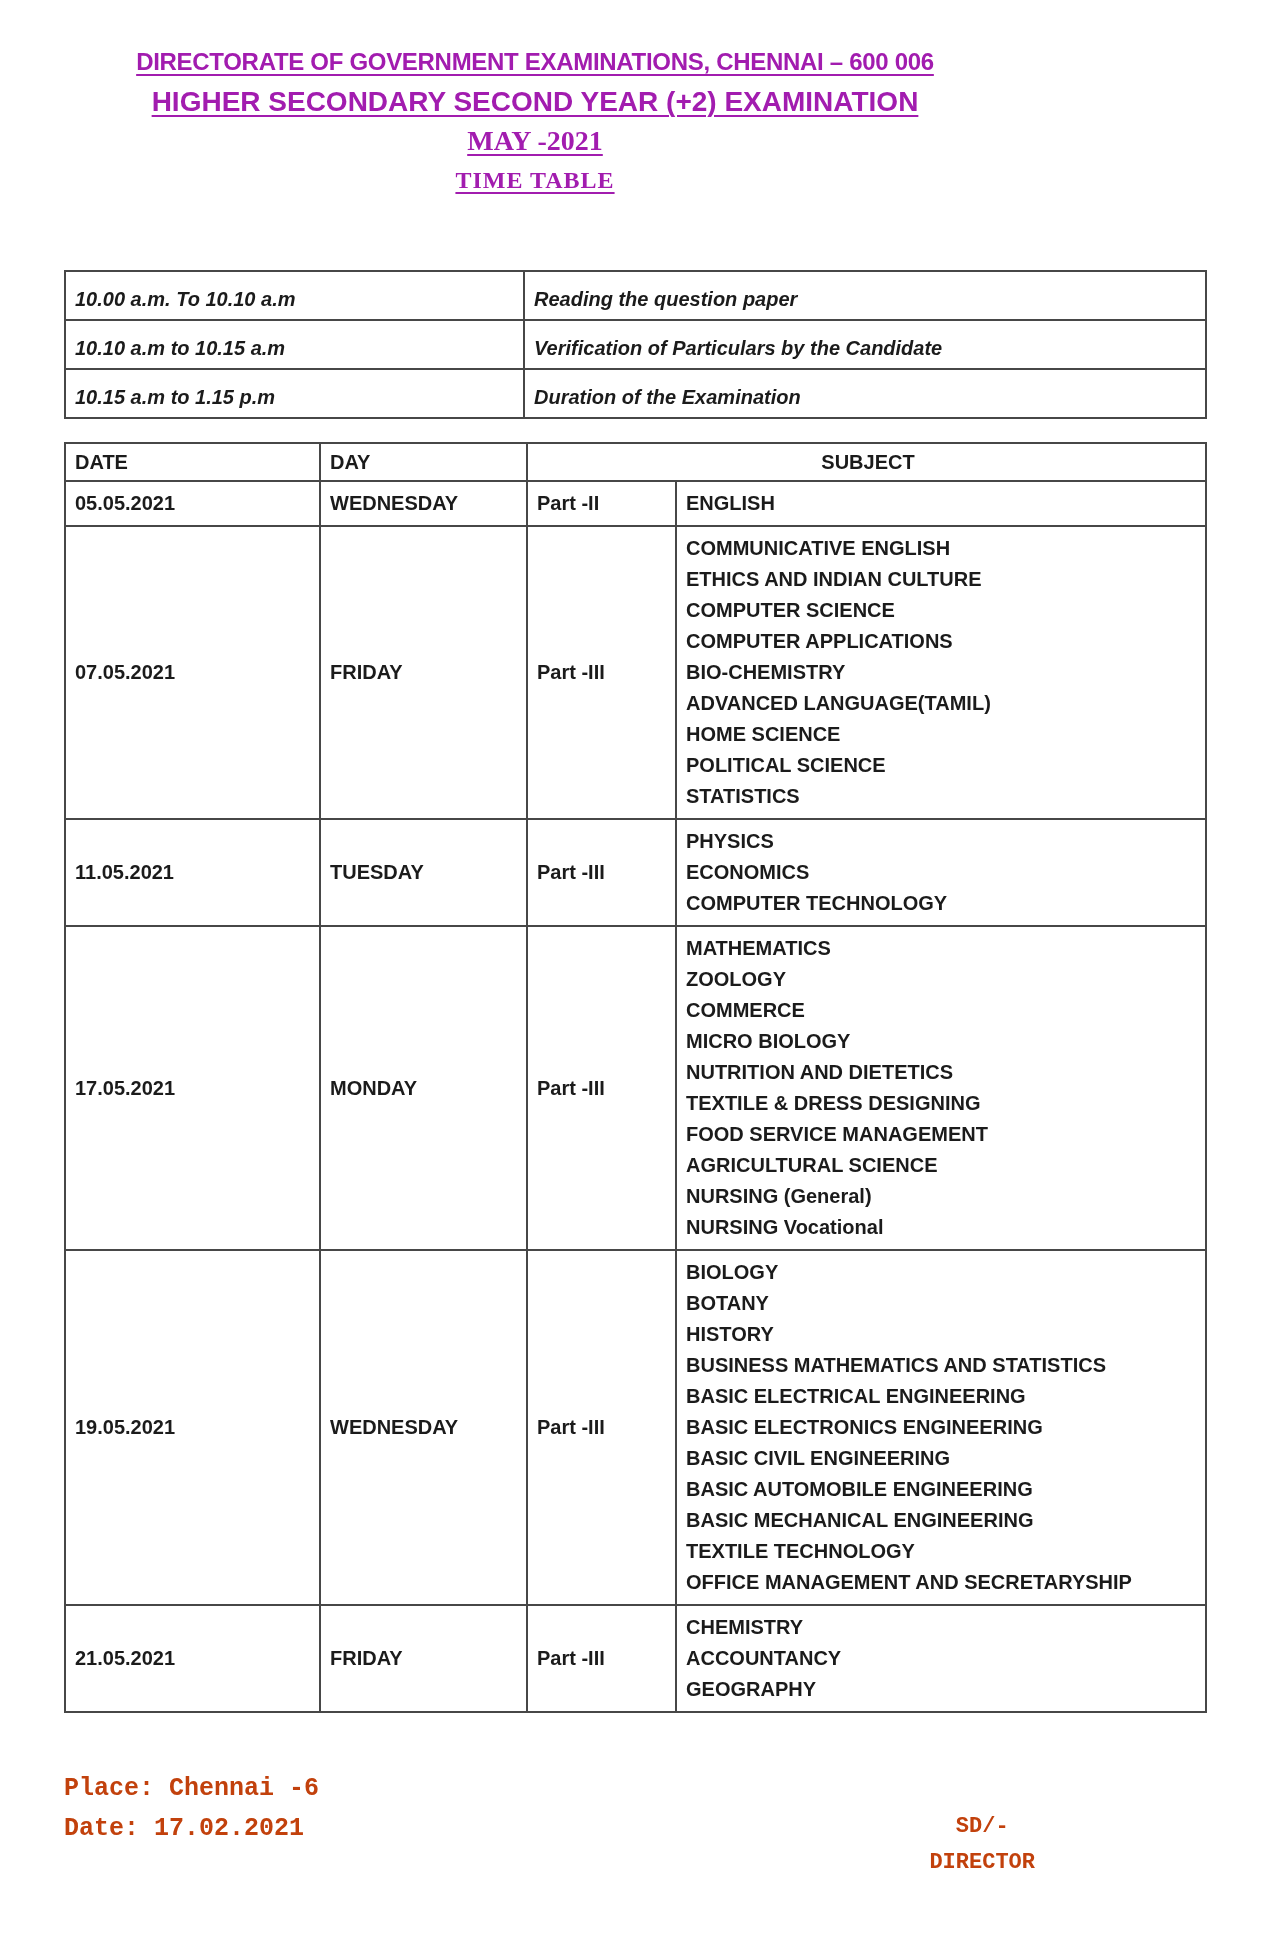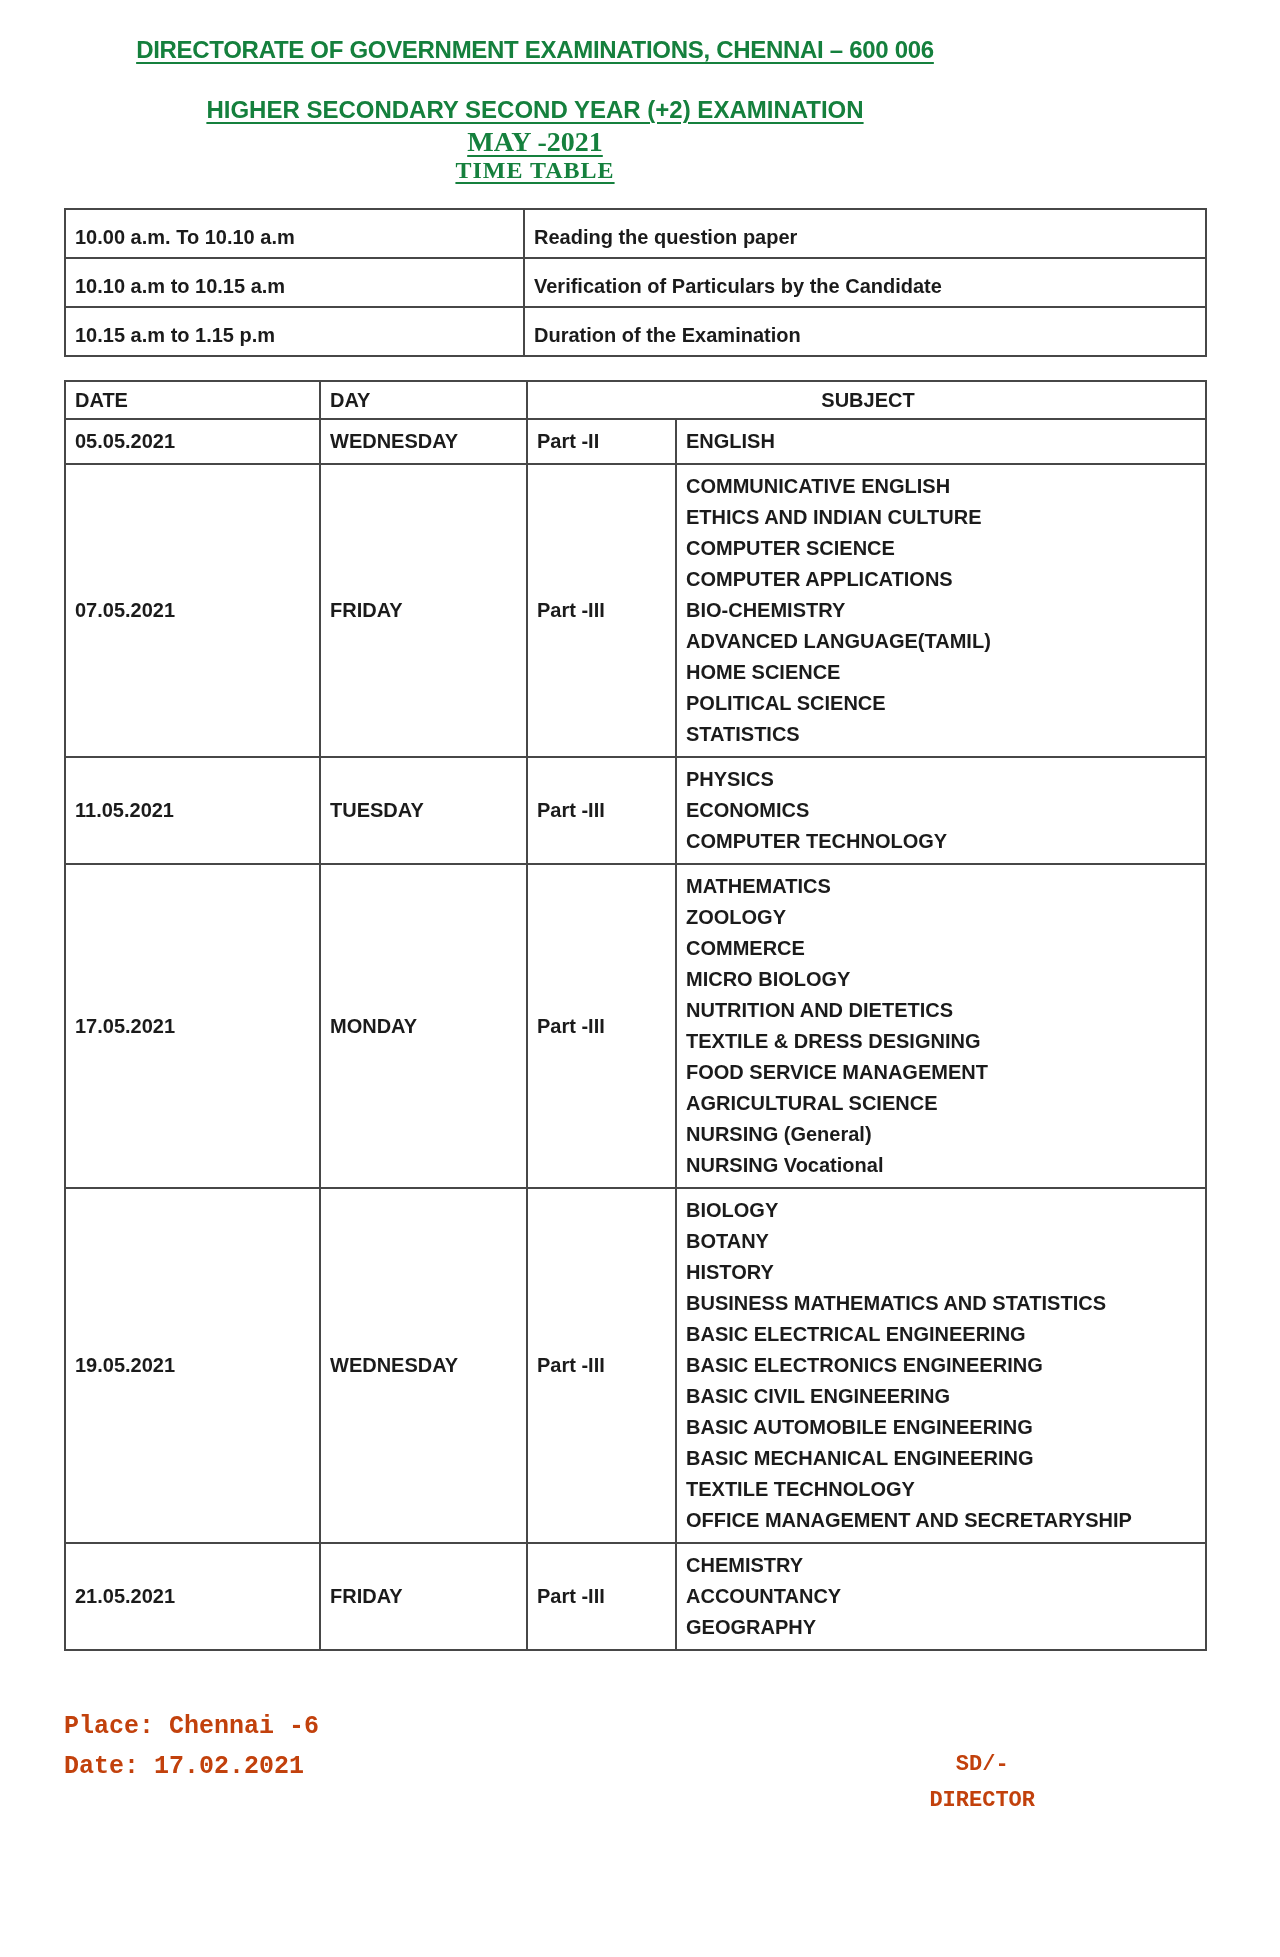--- a/index.html
+++ b/index.html
@@ -16,43 +16,44 @@
   .headings {
     width: 1070px;
     padding-top: 36px;
     text-align: center;
   }
   .headings div {
     font-weight: bold;
     text-decoration: underline;
     text-decoration-thickness: 2px;
     text-underline-offset: 4px;
-    color: #15803d;
+    color: #a21caf;
+    margin-top: 12px;
   }
   .h-line1 { font-size: 24px; line-height: 28px; letter-spacing: -0.3px; }
-  .h-line2 { font-size: 24px; line-height: 28px; margin-top: 32px; }
+  .h-line2 { font-size: 28px; line-height: 28px; margin-top: 32px; }
   .h-line3 { font-family: "Liberation Serif", serif; font-size: 28px; line-height: 26px; margin-top: 5px; }
   .h-line4 { font-family: "Liberation Serif", serif; font-size: 24px; line-height: 28px; margin-top: 1px; letter-spacing: 1px; }
   .h-line5 { font-size: 24px; line-height: 28px; margin-top: 7px; }
   
   table {
     border-collapse: collapse;
     margin-left: 64px;
     width: 1141px;
     table-layout: fixed;
   }
   td, th {
     border: 2px solid #474747;
     font-weight: bold;
     font-size: 20px;
     color: #1b1b1b;
     padding: 0 6px 0 9px;
     box-sizing: border-box;
   }
-  .schedule-table { margin-top: 24px; }
+  .schedule-table { margin-top: 76px; font-style: italic; }
   .schedule-table td {
     height: 49px;
     vertical-align: middle;
     padding-top: 8px;
   }
   .main-table { margin-top: 23px; }
   .main-table th {
     height: 38px;
     text-align: left;
     vertical-align: middle;

